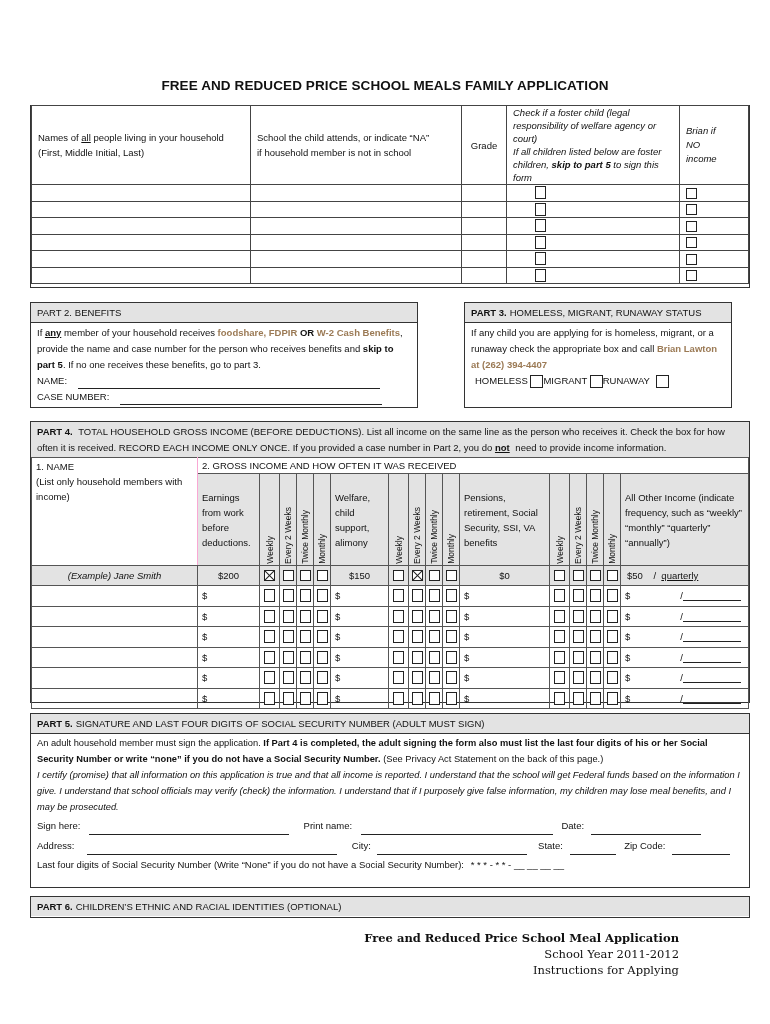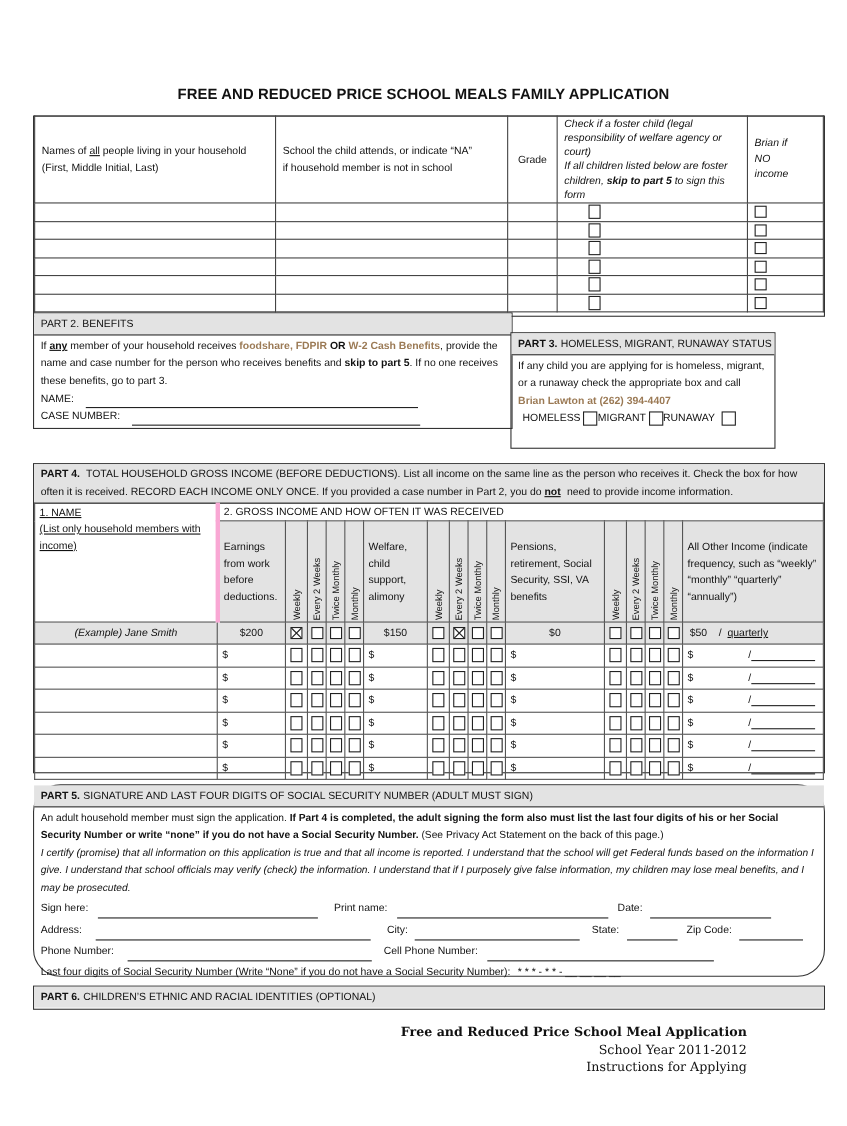--- a/index.html
+++ b/index.html
@@ -95,39 +95,39 @@
           <td></td>
           <td></td>
           <td></td>
           <td style="padding-left:28px;"><span class="cb"></span></td>
           <td><span class="cb sq"></span></td>
         </tr>
   </tbody>
     </table>
 </div>
 
-<div class="abs box" style="left:30px; top:284px; width:436px; height:106px;">
+<div class="abs box" style="left:30px; top:302px; width:388px; height:106px;">
   <div class="hdr" style="height:20px;">
     <b style="font-weight:normal;">PART 2.</b>
     <span>BENEFITS</span>
   </div>
   <div class="txt" style="padding:2px 6px 0 6px;">
     <span>If </span><b><u>any</u></b><span> member of your household receives </span><span class="orange">foodshare, FDPIR</span><b> OR </b><span class="orange">W-2 Cash Benefits</span><span>, provide the name and case number for the person who receives benefits and </span><b>skip to part 5</b><span>.  If no one receives these benefits, go to part 3.</span>
   </div>
   <div class="txt" style="padding:0 6px;">
     <span>NAME:</span>
     <span class="line" style="width:302px; margin-left:8px;"></span>
   </div>
   <div class="txt" style="padding:0 6px;">
     <span>CASE NUMBER:</span>
     <span class="line" style="width:262px; margin-left:8px;"></span>
   </div>
 </div>
 
-<div class="abs box" style="left:464px; top:302px; width:241px; height:106px;">
+<div class="abs box" style="left:464px; top:302px; width:268px; height:106px;">
   <div class="hdr" style="height:20px;">
     <b>PART 3.</b>
     <span>HOMELESS, MIGRANT, RUNAWAY STATUS</span>
   </div>
   <div class="txt" style="padding:2px 6px 0 6px;">
     <span>If any child you are applying for is homeless, migrant, or a runaway check the appropriate box and call </span><span class="orange">Brian Lawton at (262) 394-4407</span>
   </div>
   <div class="txt" style="padding:0 10px;">
     <span>HOMELESS</span>
     <span class="cb" style="width:13px;"></span><span>MIGRANT</span>
@@ -158,21 +158,21 @@
         <col style="width:17px">
       <col style="width:90px">
         <col style="width:20px">
         <col style="width:17px">
         <col style="width:17px">
         <col style="width:17px">
       <col>
     </colgroup>
     <tbody>
         <tr style="height:16px;">
-      <td rowspan="2" style="vertical-align:top; padding:1px 4px; line-height:15px; border-right:4px solid #f9a8d4;text-decoration:underline;">
+      <td rowspan="2" style="vertical-align:top; padding:1px 4px; line-height:15px; border-right:1px solid #f9a8d4;">
         <span>1. NAME</span><br><span>(List only household members with income)</span>
       </td>
       <td colspan="16" style="padding:0 4px;">2. GROSS INCOME AND HOW OFTEN IT WAS RECEIVED</td>
     </tr>
     <tr class="gray" style="height:92px;">
       <td class="g" style="padding:0 4px; line-height:15px; vertical-align:middle;">Earnings from work before deductions.</td>
       <td class="g" style="vertical-align:bottom;">
             <div class="vert">Weekly</div>
           </td>
       <td class="g" style="vertical-align:bottom;">
@@ -345,21 +345,21 @@
       <td class="cbc"><span class="cb"></span></td>
           <td class="cbc"><span class="cb"></span></td>
           <td class="cbc"><span class="cb"></span></td>
           <td class="cbc"><span class="cb"></span></td>
       <td><span>$</span><span style="margin-left:50px;">/</span><span class="line" style="width:58px;"></span></td>
     </tr>
   </tbody>
     </table>
 </div>
 
-<div class="abs box" style="left:30px; top:713px; width:720px; height:175px;border-radius:25px;">
+<div class="abs box" style="left:30px; top:713px; width:720px; height:175px;">
   <div class="hdr" style="height:20px;">
     <b>PART 5.</b>
     <span>SIGNATURE AND LAST FOUR DIGITS OF SOCIAL SECURITY NUMBER (ADULT MUST SIGN)</span>
   </div>
   <div class="txt" style="padding:1px 6px 0 6px; font-size:9.3px;">
     <span>An adult household member must sign the application. </span><b>If Part 4 is completed, the adult signing the form also must list the last four digits of his or her Social Security Number or write “none” if you do not have a Social Security Number.</b><span> (See Privacy Act Statement on the back of this page.)</span>
   </div>
   <div class="txt" style="padding:0 6px; font-style:italic; font-size:9.3px;">I certify (promise) that all information on this application is true and that all income is reported. I understand that the school will get Federal funds based on the information I give. I understand that school officials may verify (check) the information. I understand that if I purposely give false information, my children may lose meal benefits, and I may be prosecuted.</div>
   <div class="txt" style="padding:1px 6px; line-height:19px;">
     <span>Sign here:</span>
@@ -373,26 +373,20 @@
     <span>Address:</span>
     <span class="line" style="width:250px; margin-left:10px;"></span>
     <span style="margin-left:12px;">City:</span>
     <span class="line" style="width:150px; margin-left:4px;"></span>
     <span style="margin-left:8px;">State:</span>
     <span class="line" style="width:46px; margin-left:4px;"></span>
     <span style="margin-left:6px;">Zip Code:</span>
     <span class="line" style="width:58px; margin-left:4px;"></span>
   </div>
   <div class="txt" style="padding:0 6px; line-height:19px;">
-    <span>Phone Number:</span>
-    <span class="line" style="width:222px; margin-left:10px;"></span>
-    <span style="margin-left:8px;">Cell Phone Number:</span>
-    <span class="line" style="width:206px; margin-left:6px;"></span>
-  </div>
-  <div class="txt" style="padding:0 6px; line-height:19px;">
     <span>Last four digits of Social Security Number (Write “None” if you do not have a Social Security Number):</span>
     <span style="margin-left:4px;">* * * - *  * - __ __ __ __</span>
   </div>
 </div>
 
 <div class="abs box" style="left:30px; top:896px; width:720px; height:22px;">
   <div class="hdr" style="height:19px; border-bottom:none;">
     <b>PART 6.</b>
     <span>CHILDREN’S ETHNIC AND RACIAL IDENTITIES (OPTIONAL)</span>
   </div>

